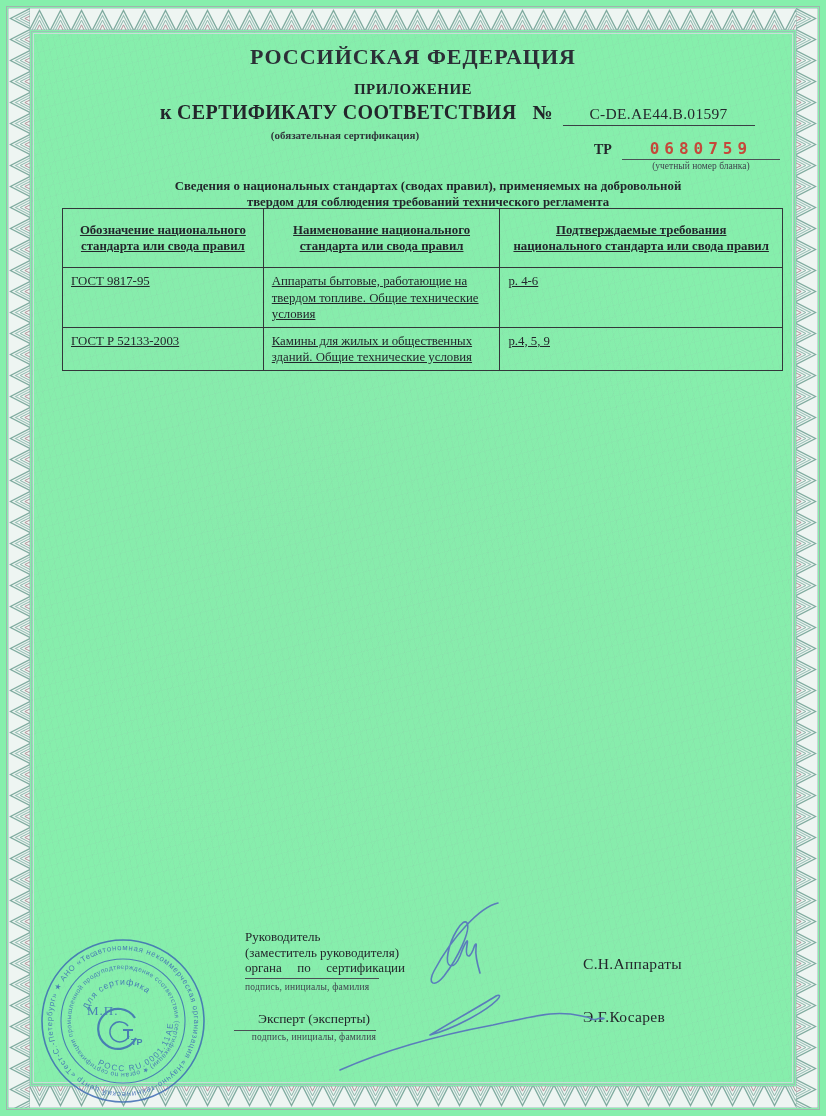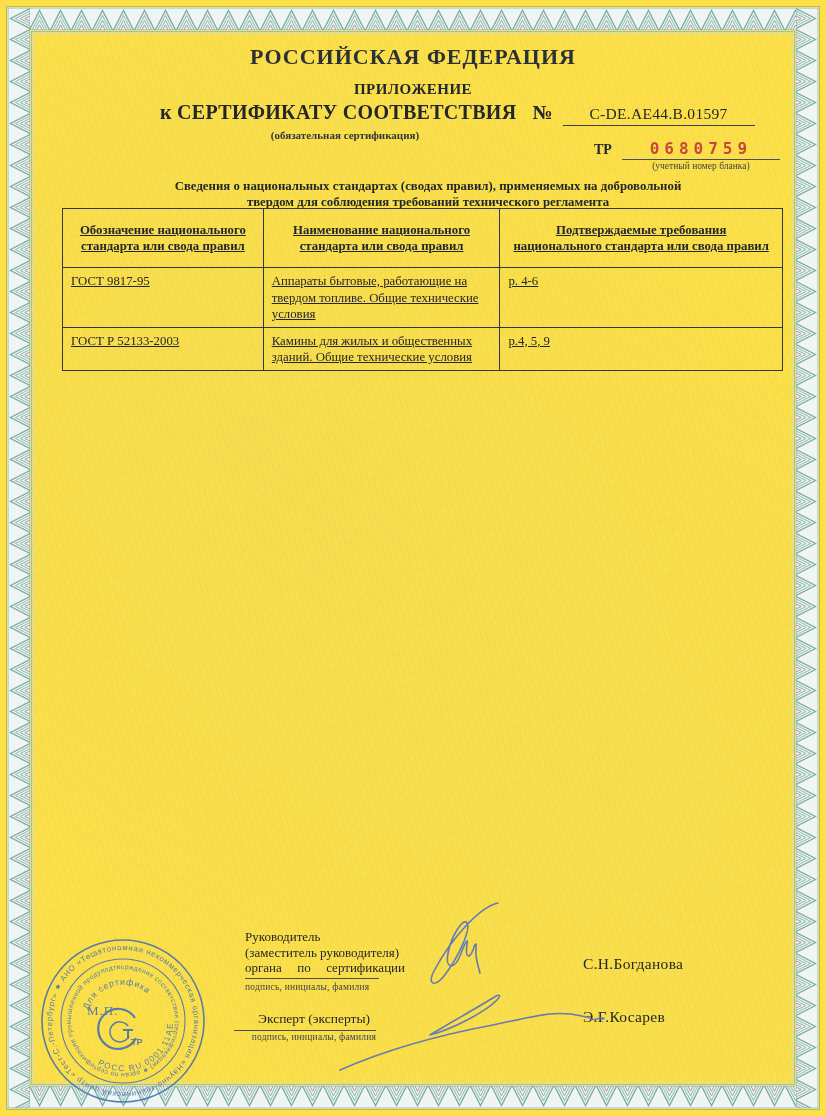--- a/index.html
+++ b/index.html
@@ -1,18 +1,18 @@
 <!DOCTYPE html>
 <html><head>
 <meta charset="utf-8">
 <style>
   html,body{margin:0;padding:0;background:#ffffff;}
   .sheet{
     position:relative;width:826px;height:1116px;overflow:hidden;
-    background:#fde047;
+    background:#86efac;
     font-family:"Liberation Serif", serif;
     color:#23262b;
   }
   
   .wm{position:absolute;inset:10px;pointer-events:none;}
   .wm1{
     background:
       repeating-linear-gradient(78deg, rgba(140,168,158,0.07) 0 1px, transparent 1px 6px),
       repeating-linear-gradient(-62deg, rgba(140,168,158,0.05) 0 1px, transparent 1px 9px);
   }
@@ -190,21 +190,21 @@
     </tbody>
   </table>
 
   <div class="sig-head">
     <div>Руководитель</div>
     <div>(заместитель руководителя)</div>
     <div class="justify-line">органа по сертификации</div>
     <div class="sig-rule"></div>
     <div class="sig-caption">подпись, инициалы, фамилия</div>
   </div>
-  <div class="name-head">С.Н.Богданова</div>
+  <div class="name-head">С.Н.Аппараты</div>
 
   <div class="sig-expert">
     <div>Эксперт (эксперты)</div>
     <div class="sig-rule"></div>
     <div class="sig-caption">подпись, инициалы, фамилия</div>
   </div>
   <div class="name-expert">Э.Г.Косарев</div>
 
   <svg class="ink" style="left:410px;top:895px" width="120" height="105">
     <path d="M88,8 C70,12 42,42 24,76 C17,89 24,93 34,81 C48,63 61,35 57,28 C53,22 41,42 38,58 C35,74 44,75 50,61 C54,50 59,40 57,50 C55,62 59,65 63,55 C65,49 67,46 66,53 C65,61 67,68 70,78"></path>

